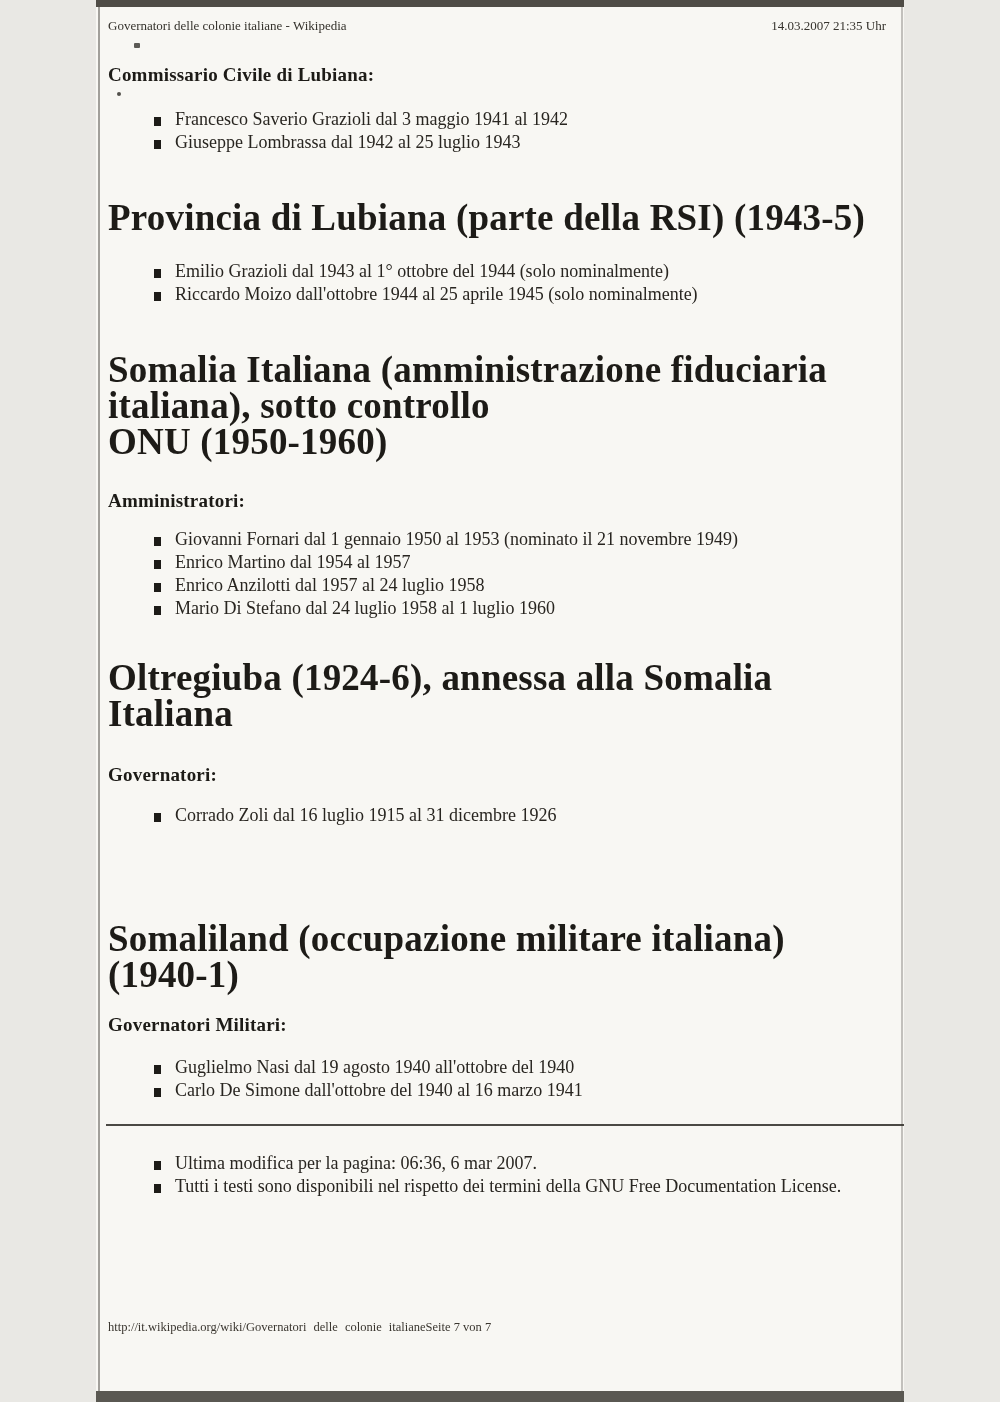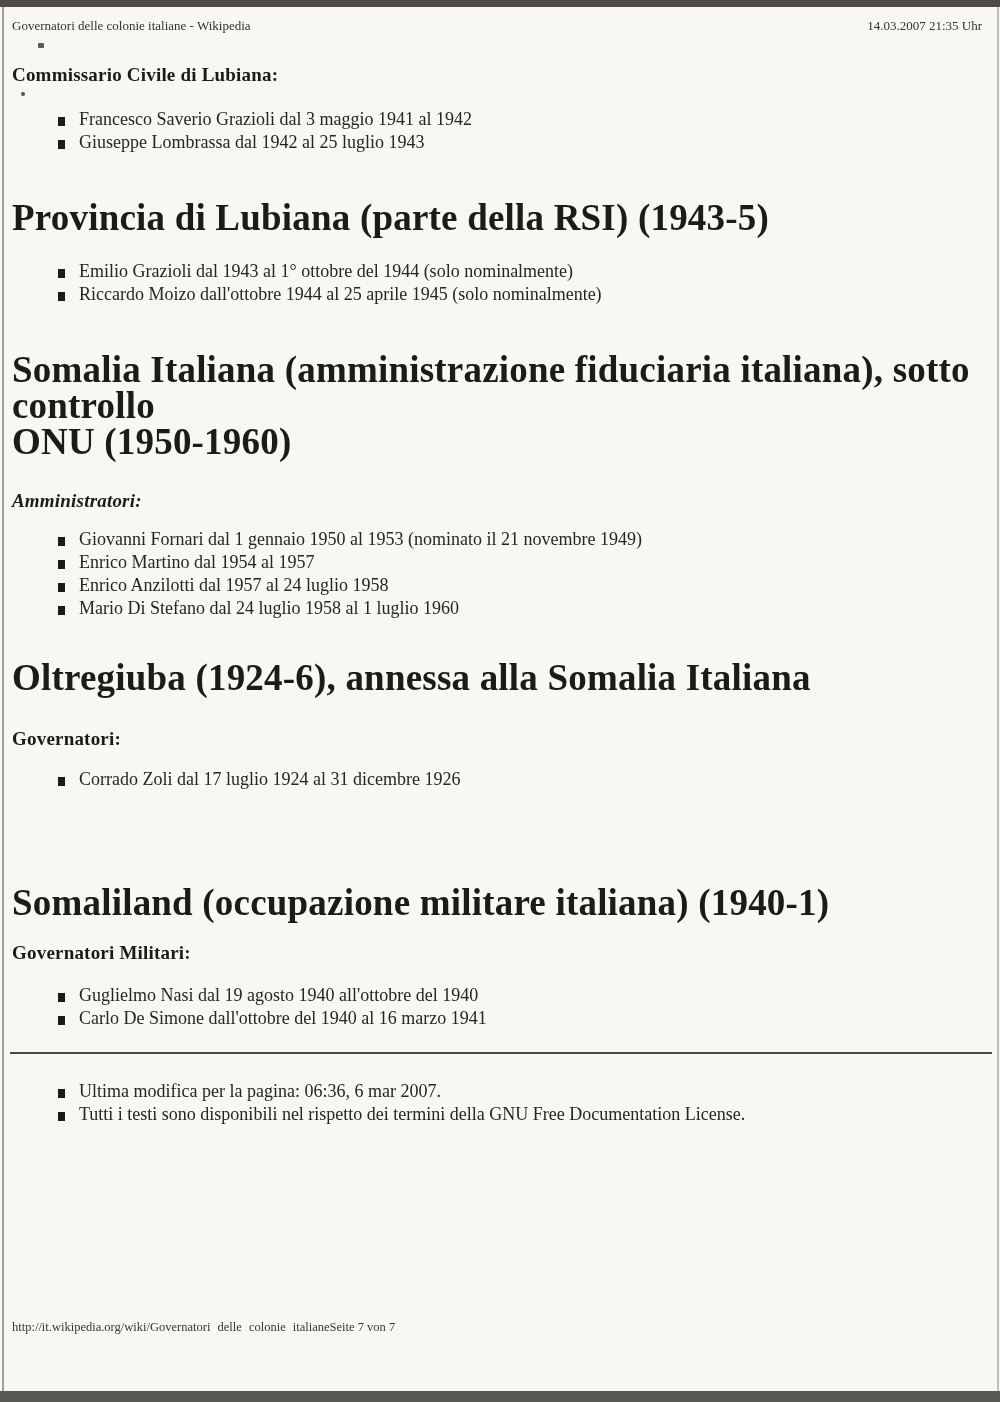--- a/index.html
+++ b/index.html
@@ -6,21 +6,21 @@
     --paper:#f8f7f3;
     --ink:#282520;
     --ink-strong:#1d1b17;
     --scan-bar:#37342e;
   }
   *{margin:0;padding:0;box-sizing:border-box;}
   html,body{background:#e9e8e4;}
   body{font-family:"Liberation Serif","DejaVu Serif",serif;}
   .page{
     position:relative;
-    width:1000px;height:1402px;
+    width:808px;height:1402px;
     margin:0 auto;
     background:var(--paper);
     color:var(--ink);
     overflow:hidden;
   }
   
   .scan-bar-top{position:absolute;top:0;left:0;width:100%;height:7px;background:var(--scan-bar);opacity:.88;}
   .scan-bar-bottom{position:absolute;bottom:0;left:0;width:100%;height:11px;background:var(--scan-bar);opacity:.82;}
   .scan-edge-left{position:absolute;top:7px;bottom:11px;left:2px;width:2px;background:rgba(55,52,46,.45);}
   .scan-edge-right{position:absolute;top:7px;bottom:11px;right:1px;width:2px;background:rgba(55,52,46,.28);}
@@ -48,21 +48,21 @@
     content:"";
     position:absolute;
     left:46px;top:9px;
     width:7px;height:9px;
     background:var(--ink-strong);
   }
 
   .h1-provincia{margin-top:46px;}
   .list-provincia{margin-top:24px;}
   .h1-somalia{margin-top:46px;max-width:985px;}
-  .h2-amministratori{margin-top:30px;font-style:italic;}
+  .h2-amministratori{margin-top:30px;}
   .list-amministratori{margin-top:16px;}
   .nb{margin-top:20px;font-size:17.5px;line-height:26px;max-width:968px;}
   .nb b{font-weight:bold;color:var(--ink-strong);}
   .h1-oltregiuba{margin-top:40px;}
   .h2-governatori{margin-top:32px;}
   .list-oltregiuba{margin-top:18px;}
   .h1-somaliland{margin-top:94px;}
   .h2-governatori-militari{margin-top:21px;}
   .list-somaliland{margin-top:20px;}
   .categories{margin-top:22px;font-size:18px;line-height:24px;}
@@ -120,21 +120,21 @@
       <li>Enrico Anzilotti dal 1957 al 24 luglio 1958</li>
       <li>Mario Di Stefano dal 24 luglio 1958 al 1 luglio 1960</li>
     </ul>
 
 
     <h1 class="big h1-oltregiuba">Oltregiuba (1924-6), annessa alla Somalia Italiana</h1>
 
     <h2 class="sub h2-governatori">Governatori:</h2>
 
     <ul class="list list-oltregiuba">
-      <li>Corrado Zoli dal 17 luglio 1924 al 31 dicembre 1926</li>
+      <li>Corrado Zoli dal 16 luglio 1915 al 31 dicembre 1926</li>
     </ul>
 
     <h1 class="big h1-somaliland">Somaliland (occupazione militare italiana) (1940-1)</h1>
 
     <h2 class="sub h2-governatori-militari">Governatori Militari:</h2>
 
     <ul class="list list-somaliland">
       <li>Guglielmo Nasi dal 19 agosto 1940 all'ottobre del 1940</li>
       <li>Carlo De Simone dall'ottobre del 1940 al 16 marzo 1941</li>
     </ul>

